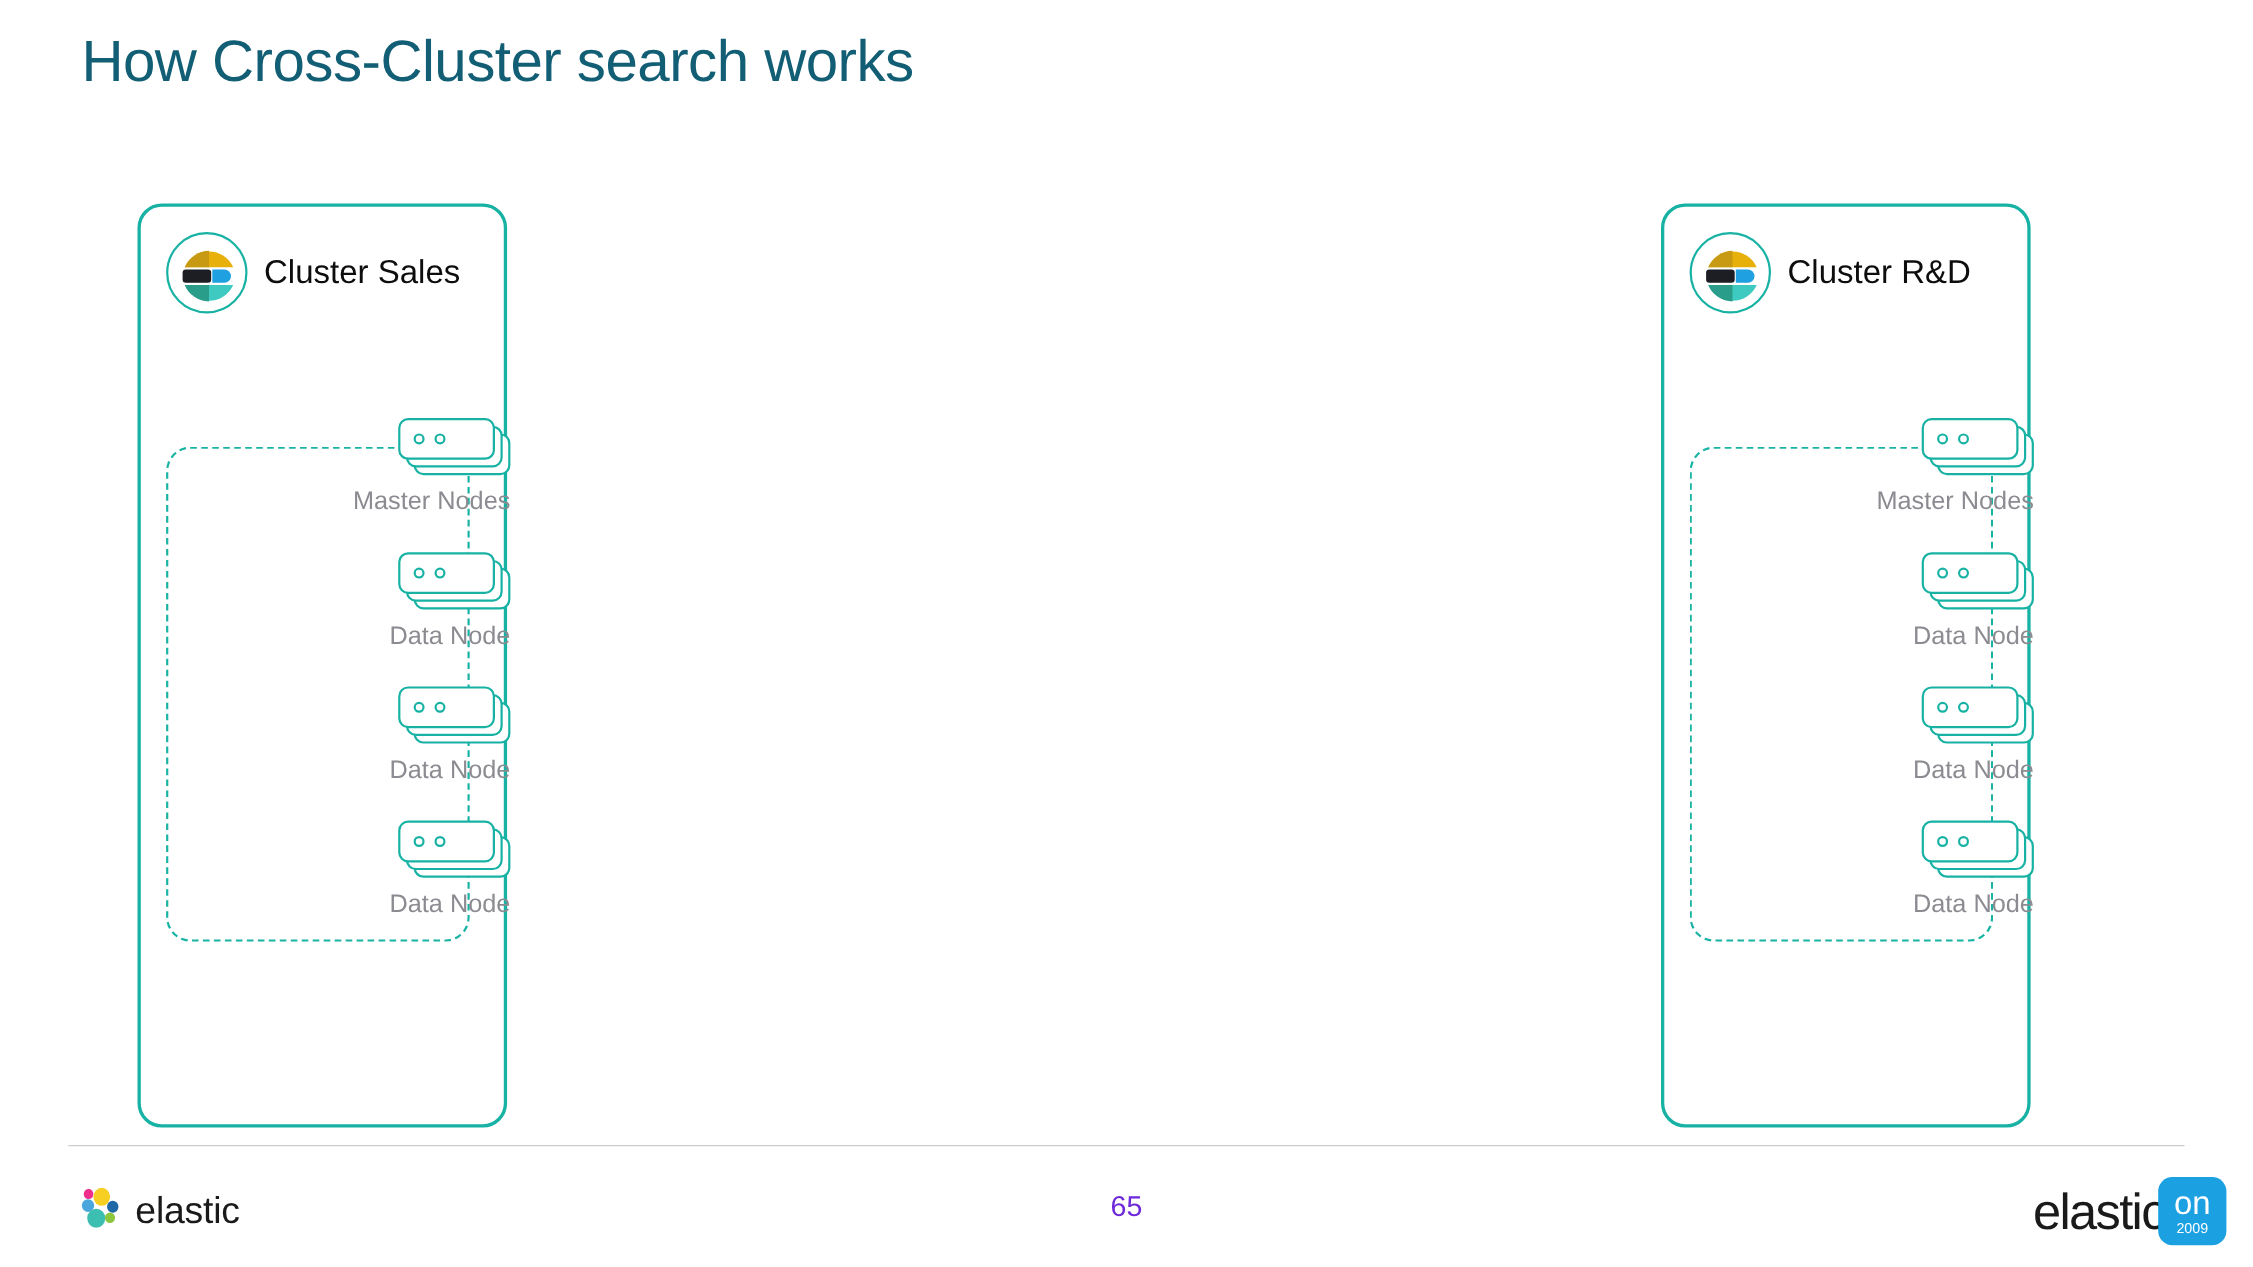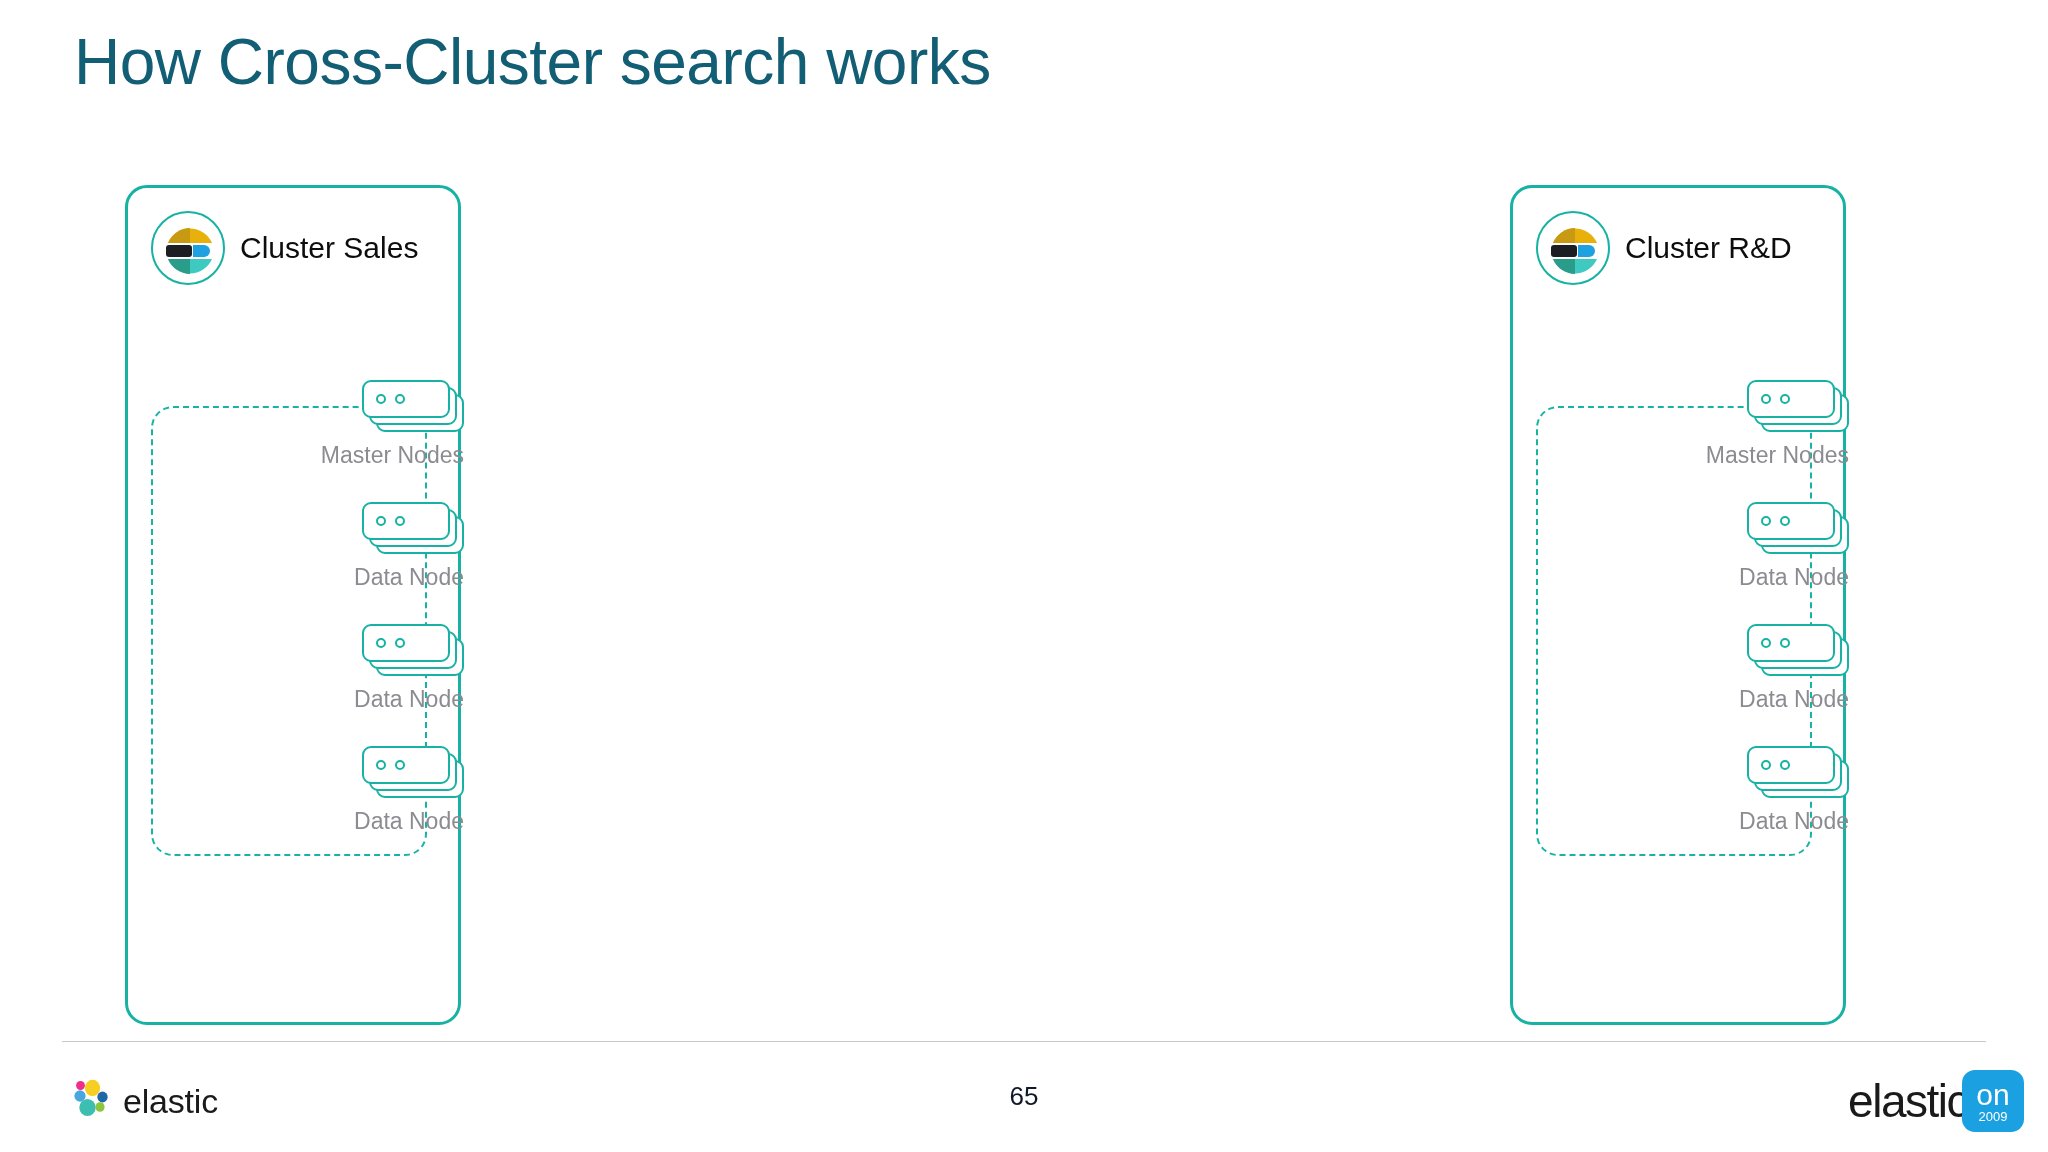--- a/index.html
+++ b/index.html
@@ -16,21 +16,21 @@
     height: 1152px;
     background: #ffffff;
     overflow: hidden;
   }
 
   
   .slide-title {
     position: absolute;
     left: 74px;
     top: 28px;
-    font-size: 64px;
+    font-size: 53px;
     line-height: 1.08;
     font-weight: 400;
     color: #125e74;
     letter-spacing: -0.5px;
     white-space: nowrap;
   }
 
   
   .cluster-panel {
     position: absolute;
@@ -154,21 +154,21 @@
     font-weight: 400;
     letter-spacing: -0.2px;
   }
   .page-number {
     position: absolute;
     left: 0;
     right: 0;
     top: 1081px;
     text-align: center;
     font-size: 26px;
-    color: #0f172a;
+    color: #6d28d9;
   }
   .elasticon-mark {
     position: absolute;
     right: 24px;
     top: 1070px;
     display: flex;
     align-items: center;
   }
   .elasticon-word {
     font-size: 46px;

